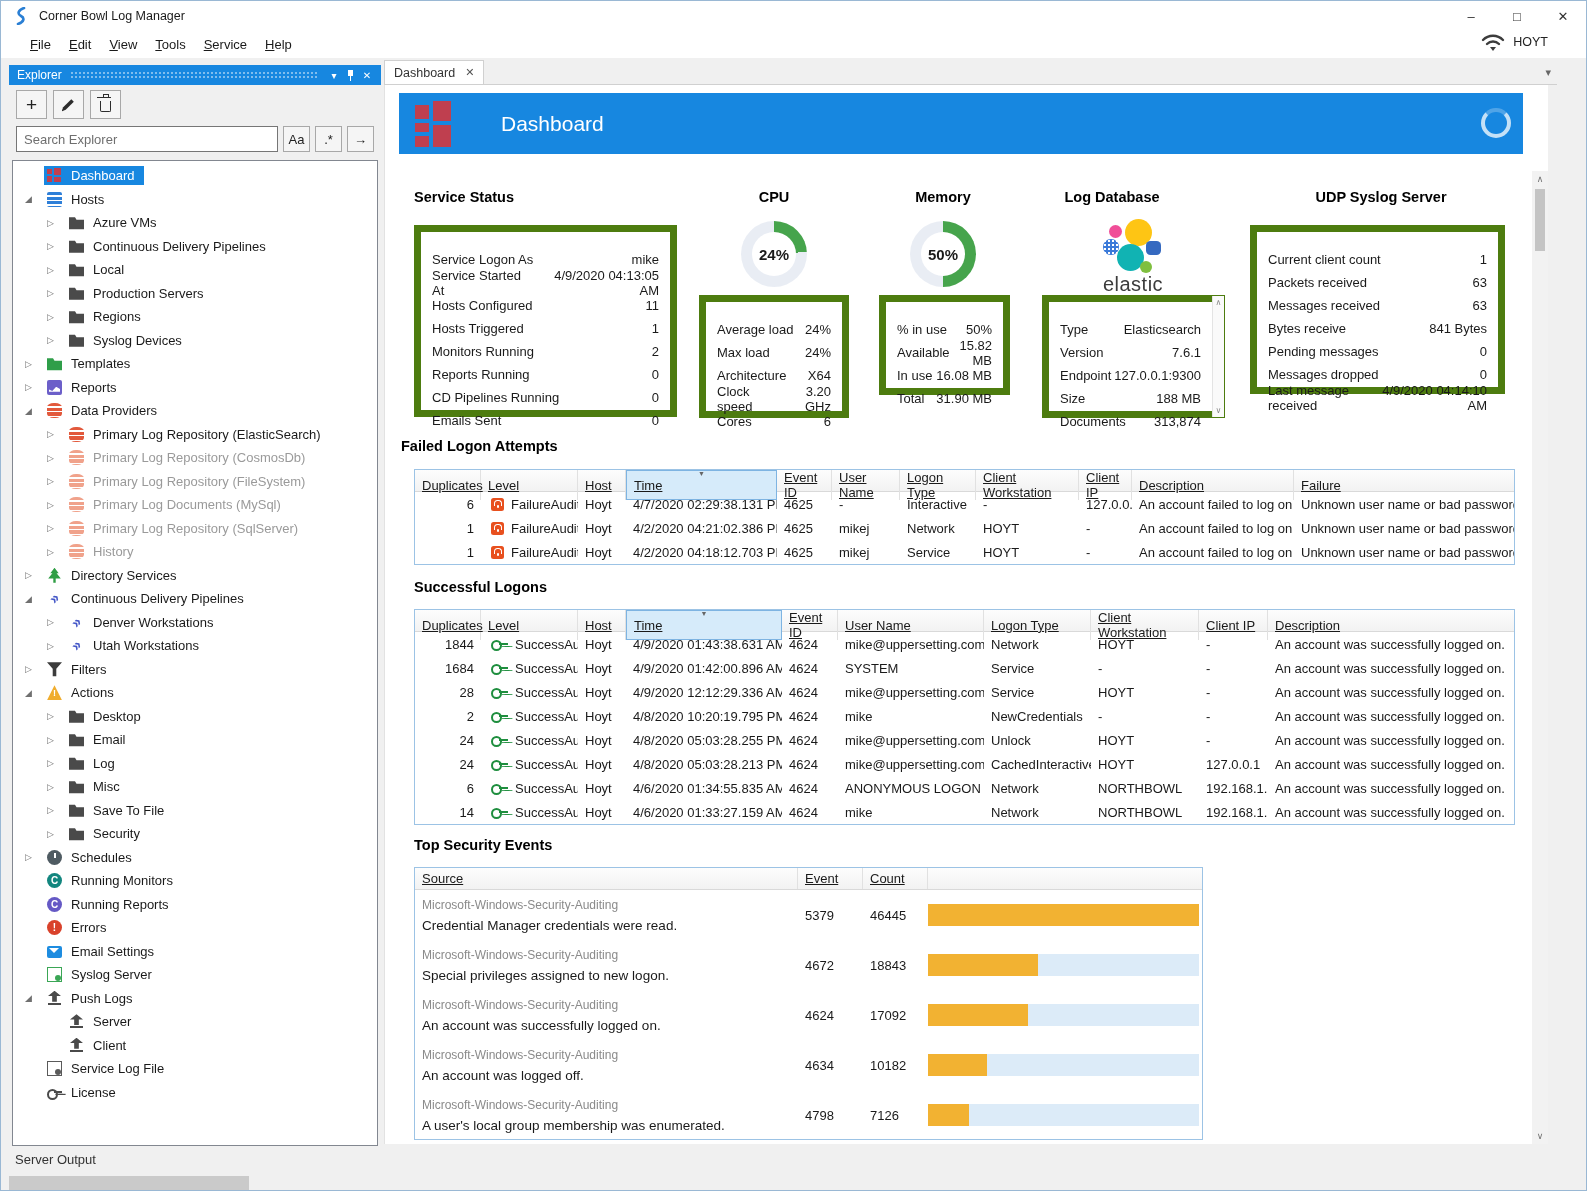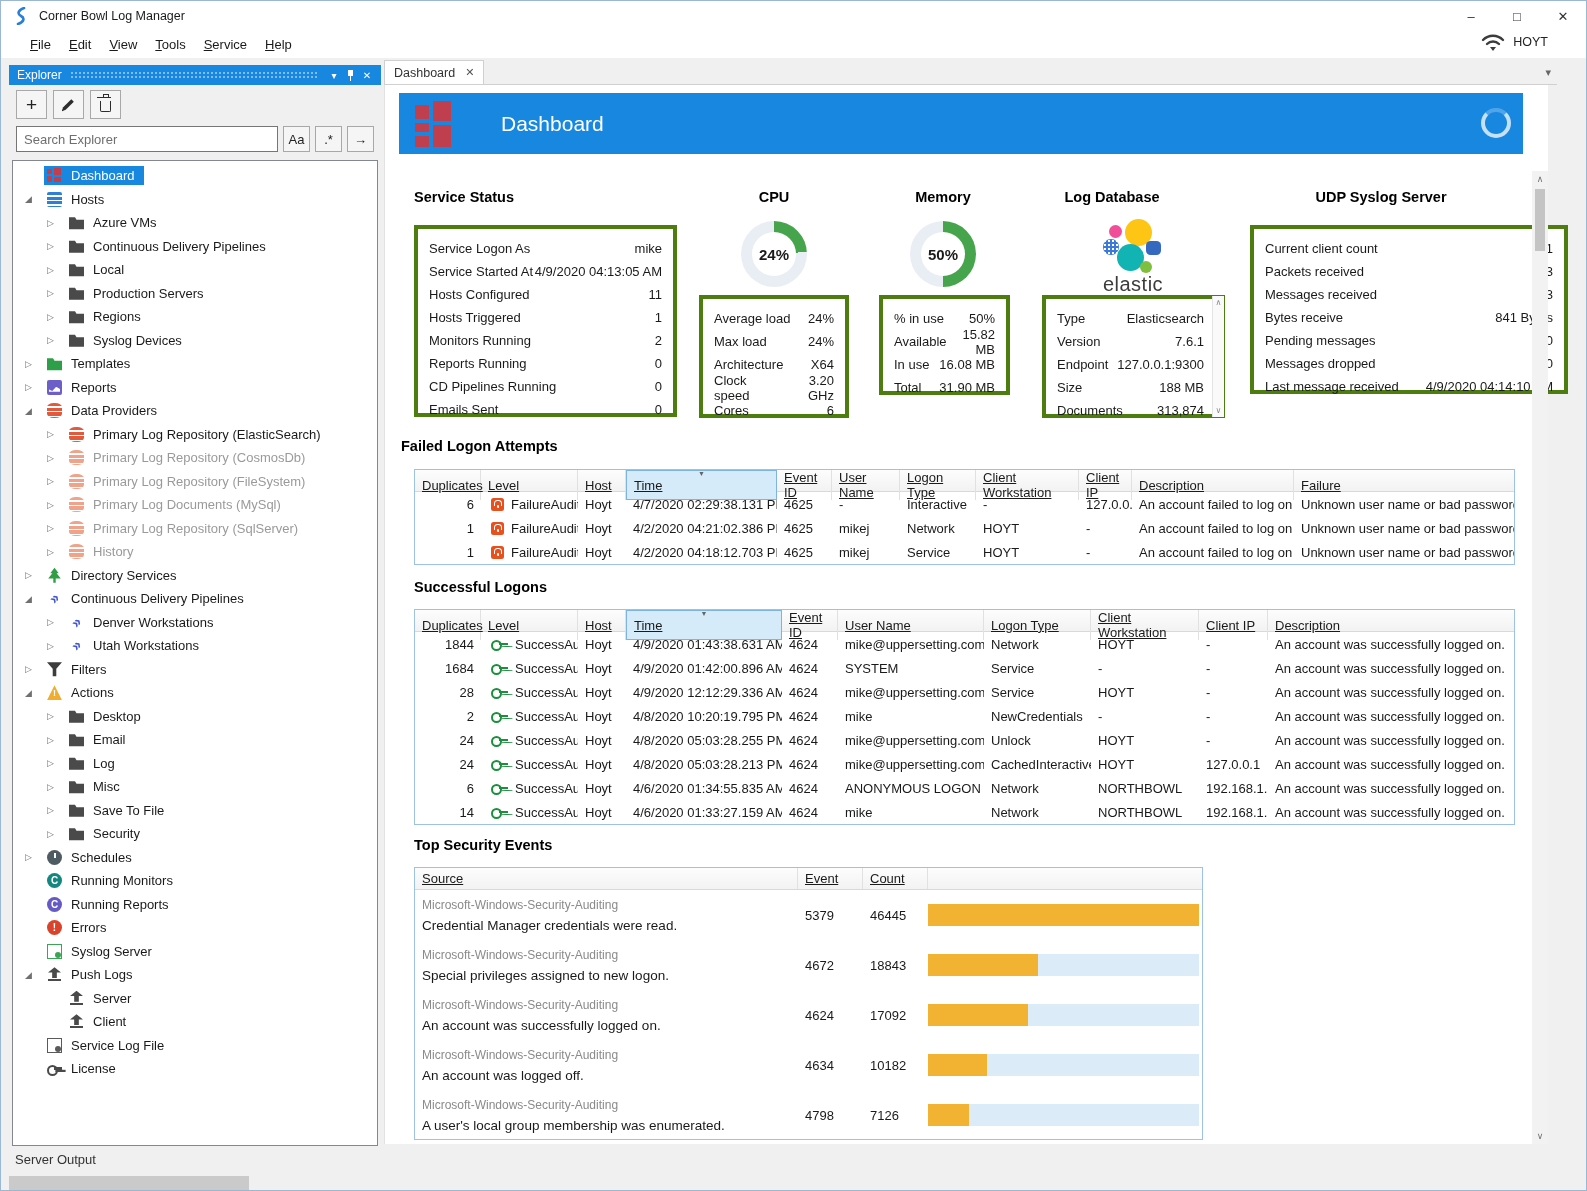--- a/index.html
+++ b/index.html
@@ -91,21 +91,21 @@
   .content{position:absolute;left:383px;top:84px;width:1164px;height:1059px;background:#fff;border-left:1px solid #e2e2e2;}
 
   .banner{position:absolute;left:14px;top:8px;width:1124px;height:61px;background:#1787e0;display:flex;align-items:center;}
   .banner-icon{width:46px;height:46px;margin-left:14px;background:linear-gradient(#bf3f4f,#bf3f4f) 2px 4px/14px 14px no-repeat,linear-gradient(#bf3f4f,#bf3f4f) 20px 0/18px 20px no-repeat,linear-gradient(#bf3f4f,#bf3f4f) 2px 22px/14px 9px no-repeat,linear-gradient(#bf3f4f,#bf3f4f) 2px 35px/14px 11px no-repeat,linear-gradient(#bf3f4f,#bf3f4f) 20px 24px/18px 22px no-repeat;}
   .banner-title{color:#fff;font-size:21px;margin-left:42px;}
   .spinner{position:absolute;right:12px;top:15px;width:30px;height:30px;border:4.5px solid rgba(255,255,255,.75);border-top-color:rgba(255,255,255,.25);border-radius:50%;}
 
   .sec-title{position:absolute;font-weight:bold;font-size:14.5px;color:#000;}
   .sec-title.center{text-align:center;}
 
-  .kv{position:absolute;border:4px solid #4d7c0f;background:#fff;padding:8px 0;}
+  .kv{position:absolute;border:7px solid #4d7c0f;background:#fff;padding:16px 0;}
   .kv-row{height:23px;display:flex;align-items:center;justify-content:space-between;padding:0 11px;}
   .kv-row .k{color:#1a1a1a;}
   .kv-row .v{color:#1a1a1a;text-align:right;}
 
   .donut{position:absolute;width:66px;height:66px;border-radius:50%;}
   .donut::before{content:"";position:absolute;inset:11px;background:#fff;border-radius:50%;}
   .donut .pct{position:absolute;inset:0;display:flex;align-items:center;justify-content:center;font-weight:bold;font-size:15px;z-index:1;}
 
   .elogo{position:absolute;width:62px;height:56px;}
   .eb{position:absolute;border-radius:50%;}
@@ -471,20 +471,27 @@
       </div>
 
       <div class="titem lvl0">
         <span class="texp"></span>
         <span class="twrap lvl0">
           <span class="ti ic-error"></span>
           <span class="tlabel">Errors</span>
         </span>
       </div>
 
+      <div class="titem lvl0">
+        <span class="texp"></span>
+        <span class="twrap lvl0">
+          <span class="ti ic-mail"></span>
+          <span class="tlabel">Email Settings</span>
+        </span>
+      </div>
 
       <div class="titem lvl0">
         <span class="texp"></span>
         <span class="twrap lvl0">
           <span class="ti ic-syslog"></span>
           <span class="tlabel">Syslog Server</span>
         </span>
       </div>
 
       <div class="titem lvl0">
@@ -669,21 +676,21 @@
         <span class="k">Documents</span>
         <span class="v">313,874</span>
       </div>
     </div>
   <div class="mini-scroll" style="left:827px;top:211px;height:121px;">
     <span>∧</span>
       <span>∨</span>
   </div>
 
   <div class="sec-title center" style="left:916px;top:104px;width:160px;">UDP Syslog Server</div>
-  <div class="kv" style="left:865px;top:140px;width:318px;height:169px;">
+  <div class="kv" style="left:865px;top:140px;width:255px;height:169px;">
 
   <div class="kv-row">
         <span class="k">Current client count</span>
         <span class="v">1</span>
       </div>
       <div class="kv-row">
         <span class="k">Packets received</span>
         <span class="v">63</span>
       </div>
       <div class="kv-row">

